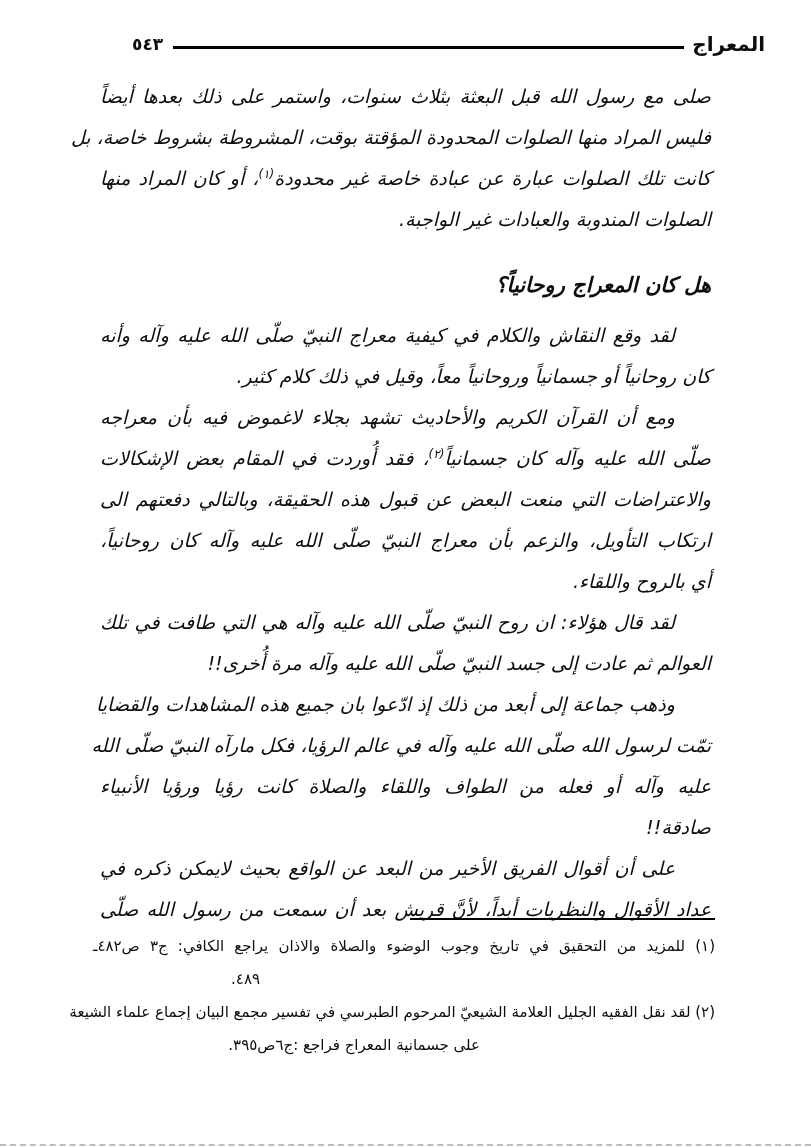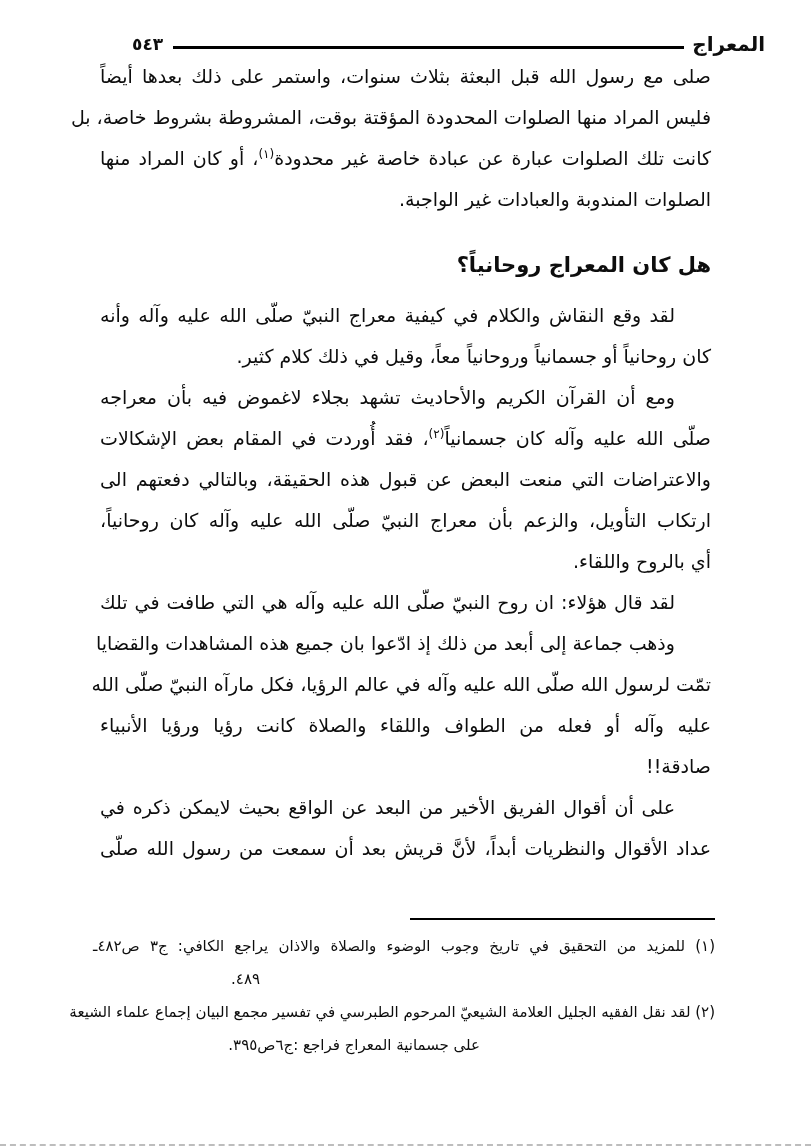--- a/index.html
+++ b/index.html
@@ -39,23 +39,24 @@
   .page-number {
     font-size: 17px;
     font-weight: bold;
     white-space: nowrap;
     margin-left: 40px;
   }
 
   
   .content {
     position: absolute;
-    top: 56px;
+    top: 76px;
     right: 100px;
     width: 611px;
+    font-style: italic;
   }
   .para { margin: 0; }
   .line {
     font-size: 19px;
     line-height: 41px;
     text-align: justify;
     text-align-last: justify;
     white-space: nowrap; 
   }
   .line.last { text-align-last: right; }
@@ -130,20 +131,21 @@
       </div>
       <div class="para">
         <div class="line indent">ومع أن القرآن الكريم والأحاديث تشهد بجلاء لاغموض فيه بأن معراجه</div>
         <div class="line">صلّى الله عليه وآله كان جسمانياً<sup>(٢)</sup>، فقد أُوردت في المقام بعض الإشكالات</div>
         <div class="line">والاعتراضات التي منعت البعض عن قبول هذه الحقيقة، وبالتالي دفعتهم الى</div>
         <div class="line">ارتكاب التأويل، والزعم بأن معراج النبيّ صلّى الله عليه وآله كان روحانياً،</div>
         <div class="line last">أي بالروح واللقاء.</div>
       </div>
       <div class="para">
         <div class="line indent">لقد قال هؤلاء: ان روح النبيّ صلّى الله عليه وآله هي التي طافت في تلك</div>
+        <div class="line last">العوالم ثم عادت إلى جسد النبيّ صلّى الله عليه وآله مرة أُخرى!!</div>
       </div>
       <div class="para">
         <div class="line indent">وذهب جماعة إلى أبعد من ذلك إذ ادّعوا بان جميع هذه المشاهدات والقضايا</div>
         <div class="line">تمّت لرسول الله صلّى الله عليه وآله في عالم الرؤيا، فكل مارآه النبيّ صلّى الله</div>
         <div class="line">عليه وآله أو فعله من الطواف واللقاء والصلاة كانت رؤيا ورؤيا الأنبياء</div>
         <div class="line last">صادقة!!</div>
       </div>
       <div class="para">
         <div class="line indent">على أن أقوال الفريق الأخير من البعد عن الواقع بحيث لايمكن ذكره في</div>
         <div class="line">عداد الأقوال والنظريات أبداً، لأنَّ قريش بعد أن سمعت من رسول الله صلّى</div>

